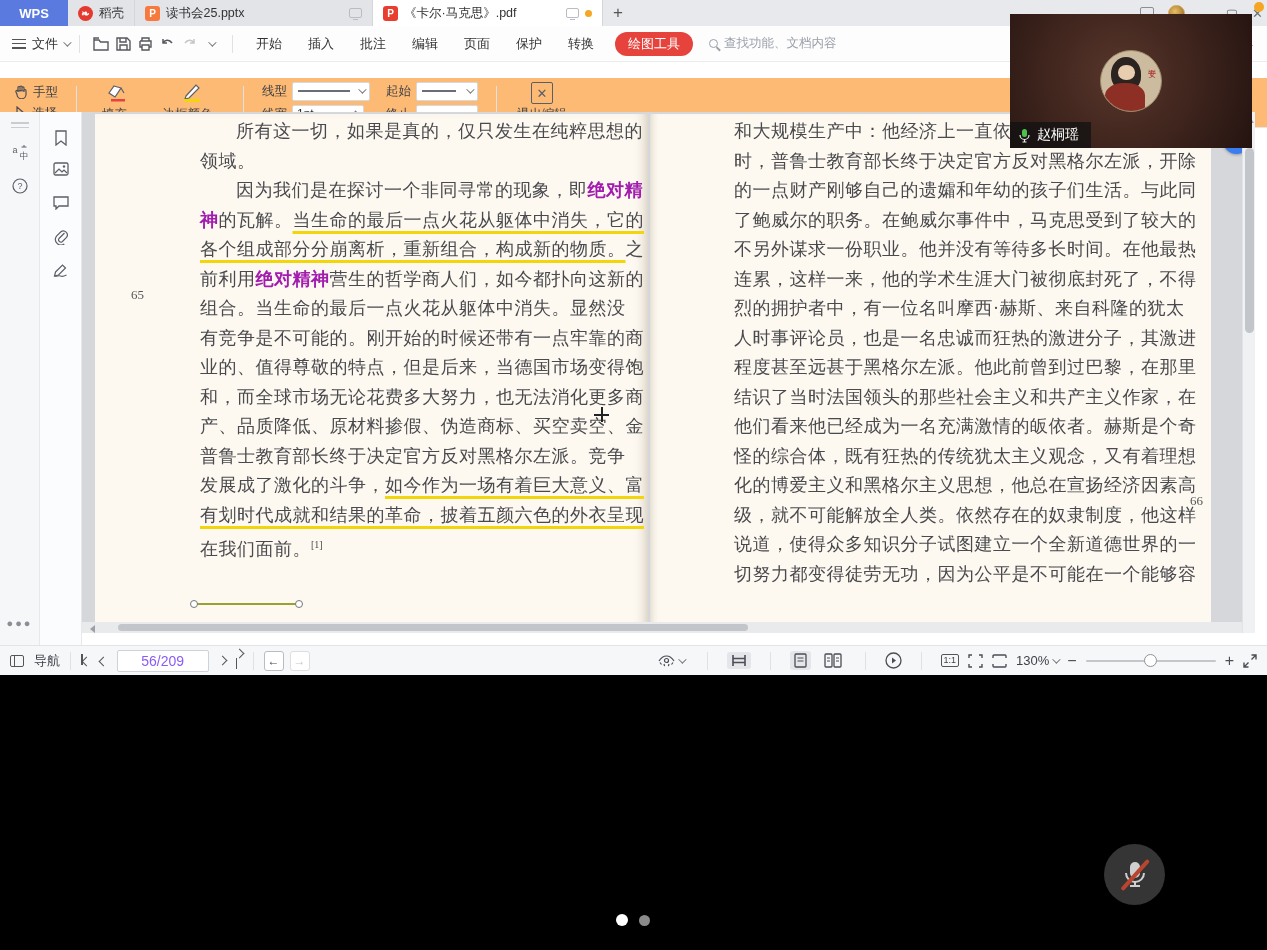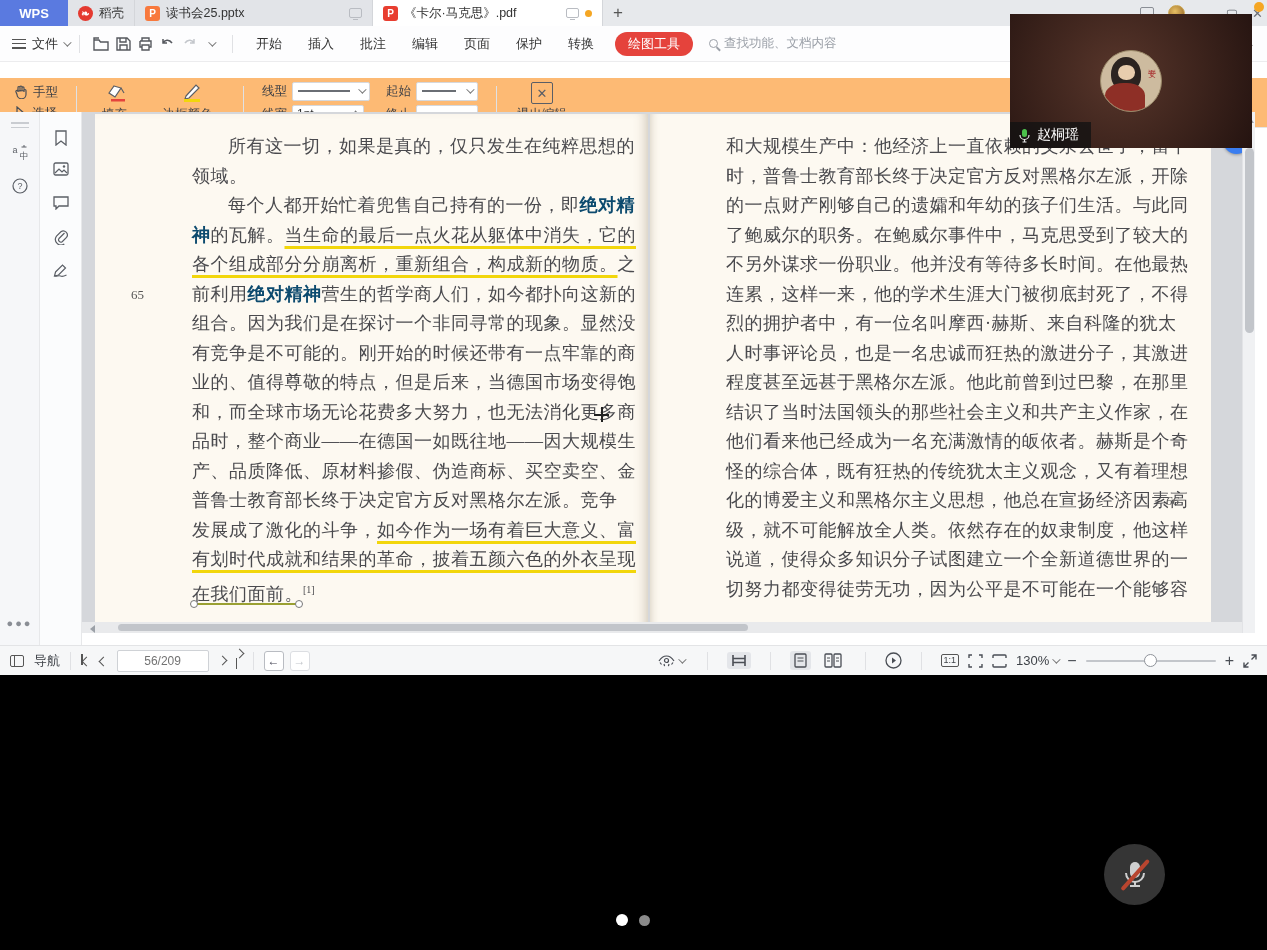--- a/index.html
+++ b/index.html
@@ -68,26 +68,26 @@
   
   #side1 { position:absolute; left:0; top:112px; width:40px; height:533px; background:#f6f7f9; border-right:1px solid #e7e8ea; }
   #side2 { position:absolute; left:40px; top:112px; width:42px; height:533px; background:#fbfcfd; border-right:1px solid #e7e8ea; }
   .side-ic { position:absolute; left:50%; transform:translateX(-50%); color:#5b5f66; }
 
   
   #docarea { position:absolute; left:82px; top:112px; width:1173px; height:521px; background:#d5d7db; overflow:hidden; }
   .page { position:absolute; top:2px; height:516px; background:#fdf9f1; }
   #page-left  { left:13px;  width:553px; box-shadow:inset -10px 0 14px -10px rgba(120,100,70,.45); }
   #page-right { left:568px; width:561px; box-shadow:inset 8px 0 10px -8px rgba(120,100,70,.35); }
-  .ptext { position:absolute; top:18px; font-family:"Liberation Serif", serif; font-size:18px; color:#4a4a4e; }
+  .ptext { position:absolute; top:3px; font-family:"Liberation Serif", serif; font-size:18px; color:#4a4a4e;margin-left:8px; }
   #page-left  .ptext { left:97px; width:400px; }
   #page-right .ptext { left:76px; width:438px; }
   .pline { height:29.5px; line-height:29.5px; text-align:justify; text-align-last:justify; white-space:nowrap; letter-spacing:.5px; }
   .pline.short { text-align-last:left; }
-  .pline .b { font-weight:bold; color:#0c4a6e; }
+  .pline .b { font-weight:bold; color:#a21caf; }
   .pline .u { text-decoration:underline; text-decoration-color:#f2d60b; text-decoration-thickness:3px; text-underline-offset:5px; }
   .pline .sup { font-size:10px; vertical-align:super; letter-spacing:0; }
   .margin-num { position:absolute; font-family:"Liberation Serif", serif; font-size:13px; color:#555; }
   
   #sel-line { position:absolute; left:100px; top:489px; width:103px; height:0; border-top:2.4px solid #9aa032; }
   #sel-line .hdl { position:absolute; top:-5px; width:8px; height:8px; border:1.3px solid #777; border-radius:50%; background:#fff; }
   
   #crosshair { position:absolute; left:499px; top:293px; width:15px; height:15px; }
   #crosshair:before { content:""; position:absolute; left:7px; top:0; width:1.6px; height:15px; background:#222; }
   #crosshair:after  { content:""; position:absolute; top:7px; left:0; height:1.6px; width:15px; background:#222; }
@@ -100,21 +100,21 @@
   .varrow { position:absolute; left:3px; top:5px; width:0; height:0; border-left:4px solid transparent; border-right:4px solid transparent; border-bottom:6px solid #9ba0a7; }
   #hscroll { position:absolute; left:0; bottom:0; width:1160px; height:11px; background:#e9eaec; }
   #hthumb  { position:absolute; left:36px; top:2px; width:630px; height:7px; border-radius:4px; background:#c2c5ca; }
   .harrow { position:absolute; left:8px; top:3px; width:0; height:0; border-top:4px solid transparent; border-bottom:4px solid transparent; border-right:5px solid #9ba0a7; }
 
   
   #statusbar { position:absolute; left:0; top:645px; width:100%; height:30px; background:#f6f7f8; border-top:1px solid #e3e4e6;
                display:flex; align-items:center; font-size:13px; color:#3e4248; padding:0 10px; }
   .sb-group { display:flex; align-items:center; gap:10px; }
   .pagebox { width:92px; height:22px; border:1px solid #cfd2d6; background:#fff; border-radius:2px;
-             display:flex; align-items:center; justify-content:center; font-size:12px; color:#737373; }
+             display:flex; align-items:center; justify-content:center; font-size:14px; color:#8b5cf6; }
   .navpanel-ic { width:14px; height:12px; border:1.3px solid #555; border-radius:2px; position:relative; }
   .navpanel-ic:after { content:""; position:absolute; left:3px; top:-1px; width:1.3px; height:11px; background:#555; }
   .sb-chev { width:7px; height:7px; border-right:1.6px solid #555; border-bottom:1.6px solid #555; display:inline-block; }
   .sb-chev.left  { transform:rotate(135deg); }
   .sb-chev.right { transform:rotate(-45deg); }
   .bar-end { width:1.6px; height:11px; background:#555; display:inline-block; }
   .boxed-arrow { width:20px; height:20px; border:1px solid #b9bcc2; border-radius:3px; background:#fff;
                  display:flex; align-items:center; justify-content:center; font-size:12px; color:#445; }
   .boxed-arrow.disabled { color:#c3c6cb; border-color:#dcdee2; }
   #statusbar .right { margin-left:auto; display:flex; align-items:center; gap:9px; }
@@ -395,43 +395,42 @@
         </svg>
     </div>
   </div>
 
   <div id="docarea">
     <div class="page" id="page-left">
       <span class="margin-num" style="left: 36px; top: 172.5px;" id="mnum-left">65</span>
       <div class="ptext" id="ltext">
           <div class="pline" style="text-indent: 2em;"><span>所有这一切，如果是真的，仅只发生在纯粹思想的</span></div>
           <div class="pline short"><span>领域。</span></div>
-          <div class="pline" style="text-indent: 2em;"><span>每个人都开始忙着兜售自己持有的一份，即</span><span class="b">绝对精</span></div>
+          <div class="pline" style="text-indent: 2em;"><span>因为我们是在探讨一个非同寻常的现象，即</span><span class="b">绝对精</span></div>
           <div class="pline"><span class="b">神</span><span>的瓦解。</span><span class="u">当生命的最后一点火花从躯体中消失，它的</span></div>
           <div class="pline"><span class="u">各个组成部分分崩离析，重新组合，构成新的物质。</span><span>之</span></div>
           <div class="pline"><span>前利用</span><span class="b">绝对精神</span><span>营生的哲学商人们，如今都扑向这新的</span></div>
-          <div class="pline"><span>组合。因为我们是在探讨一个非同寻常的现象。显然没</span></div>
+          <div class="pline"><span>组合。当生命的最后一点火花从躯体中消失。显然没</span></div>
           <div class="pline"><span>有竞争是不可能的。刚开始的时候还带有一点牢靠的商</span></div>
           <div class="pline"><span>业的、值得尊敬的特点，但是后来，当德国市场变得饱</span></div>
           <div class="pline"><span>和，而全球市场无论花费多大努力，也无法消化更多商</span></div>
-          <div class="pline"><span>品时，整个商业——在德国一如既往地——因大规模生</span></div>
           <div class="pline"><span>产、品质降低、原材料掺假、伪造商标、买空卖空、金</span></div>
           <div class="pline"><span>普鲁士教育部长终于决定官方反对黑格尔左派。竞争</span></div>
           <div class="pline"><span>发展成了激化的斗争，</span><span class="u">如今作为一场有着巨大意义、富</span></div>
           <div class="pline"><span class="u">有划时代成就和结果的革命，披着五颜六色的外衣呈现</span></div>
           <div class="pline short"><span>在我们面前。</span><span class="sup">[1]</span></div>
         </div>
       <div id="sel-line">
         <span class="hdl" style="left:-5px"></span>
         <span class="hdl" style="right:-5px"></span>
       </div>
       <div id="crosshair"></div>
     </div>
     <div class="page" id="page-right">
-      <span class="margin-num" style="right: 32px; top: 379px; font-style: italic;" id="mnum-right">66</span>
+      <span class="margin-num" style="right: 8px; top: 379px;" id="mnum-right">66</span>
       <div class="ptext" id="rtext">
           <div class="pline"><span>和大规模生产中：他经济上一直依赖的父亲去世了，留下</span></div>
           <div class="pline"><span>时，普鲁士教育部长终于决定官方反对黑格尔左派，开除</span></div>
           <div class="pline"><span>的一点财产刚够自己的遗孀和年幼的孩子们生活。与此同</span></div>
           <div class="pline"><span>了鲍威尔的职务。在鲍威尔事件中，马克思受到了较大的</span></div>
           <div class="pline"><span>不另外谋求一份职业。他并没有等待多长时间。在他最热</span></div>
           <div class="pline"><span>连累，这样一来，他的学术生涯大门被彻底封死了，不得</span></div>
           <div class="pline"><span>烈的拥护者中，有一位名叫摩西·赫斯、来自科隆的犹太</span></div>
           <div class="pline"><span>人时事评论员，也是一名忠诚而狂热的激进分子，其激进</span></div>
           <div class="pline"><span>程度甚至远甚于黑格尔左派。他此前曾到过巴黎，在那里</span></div>

